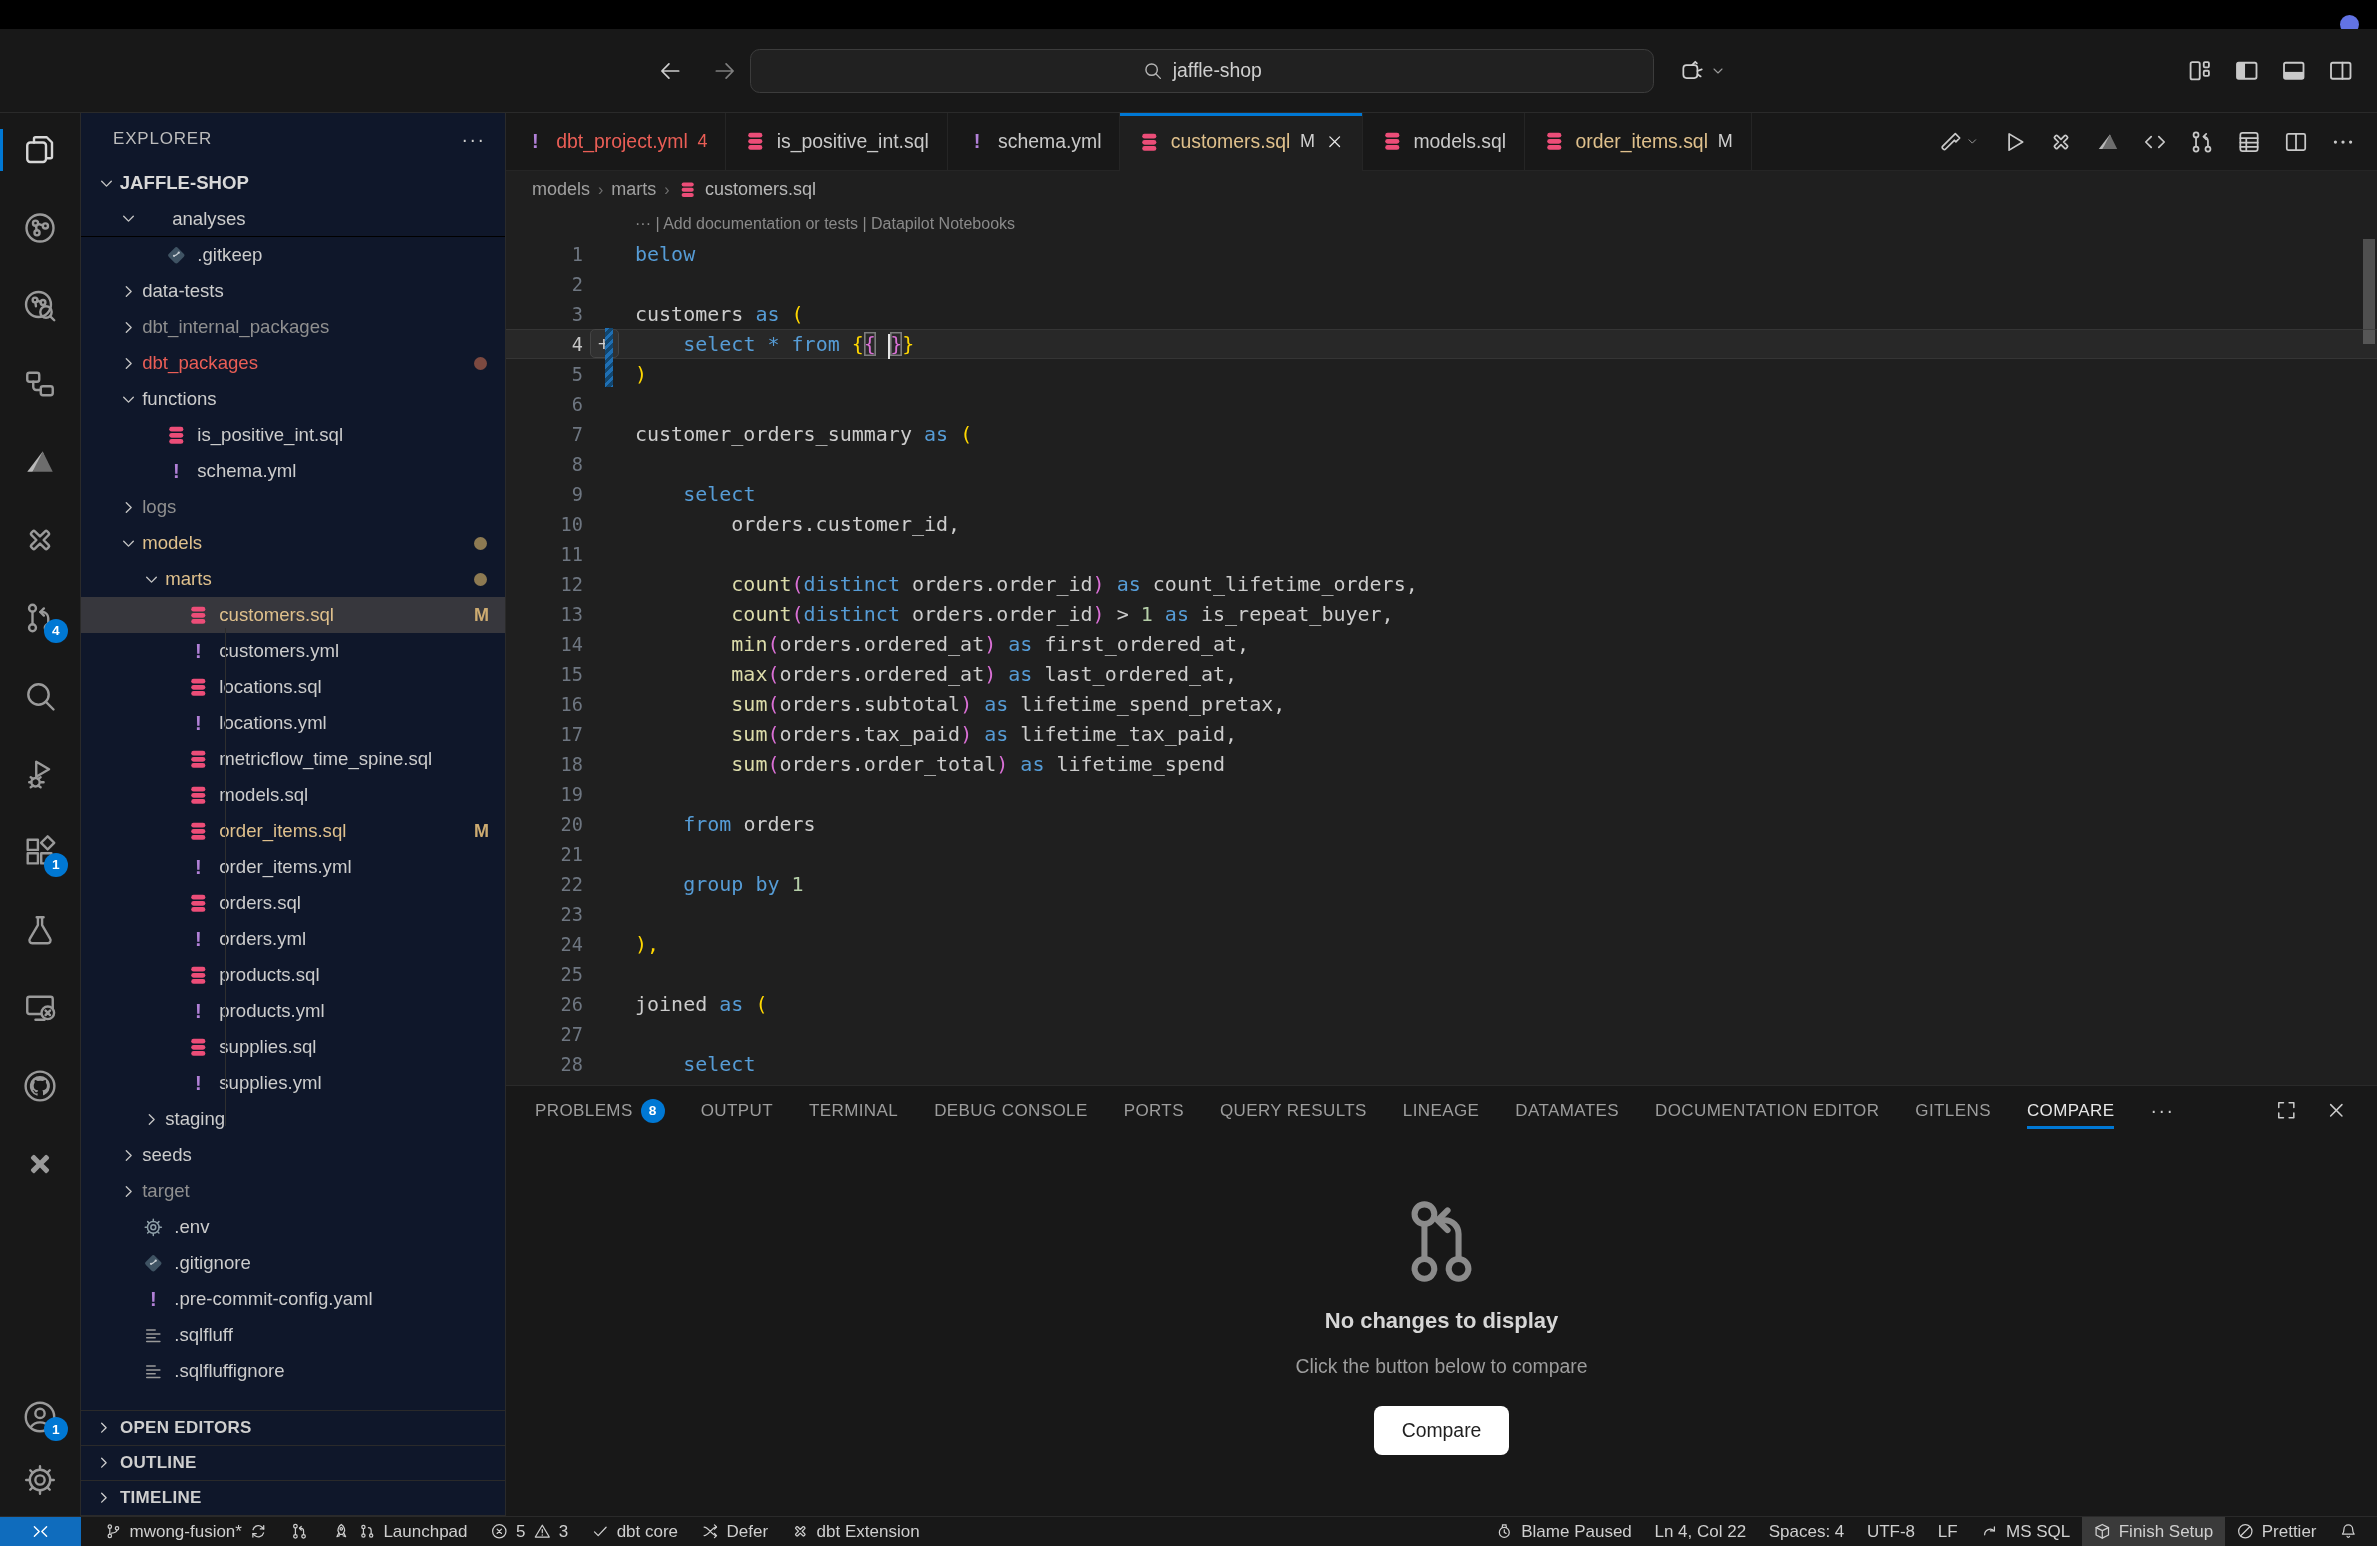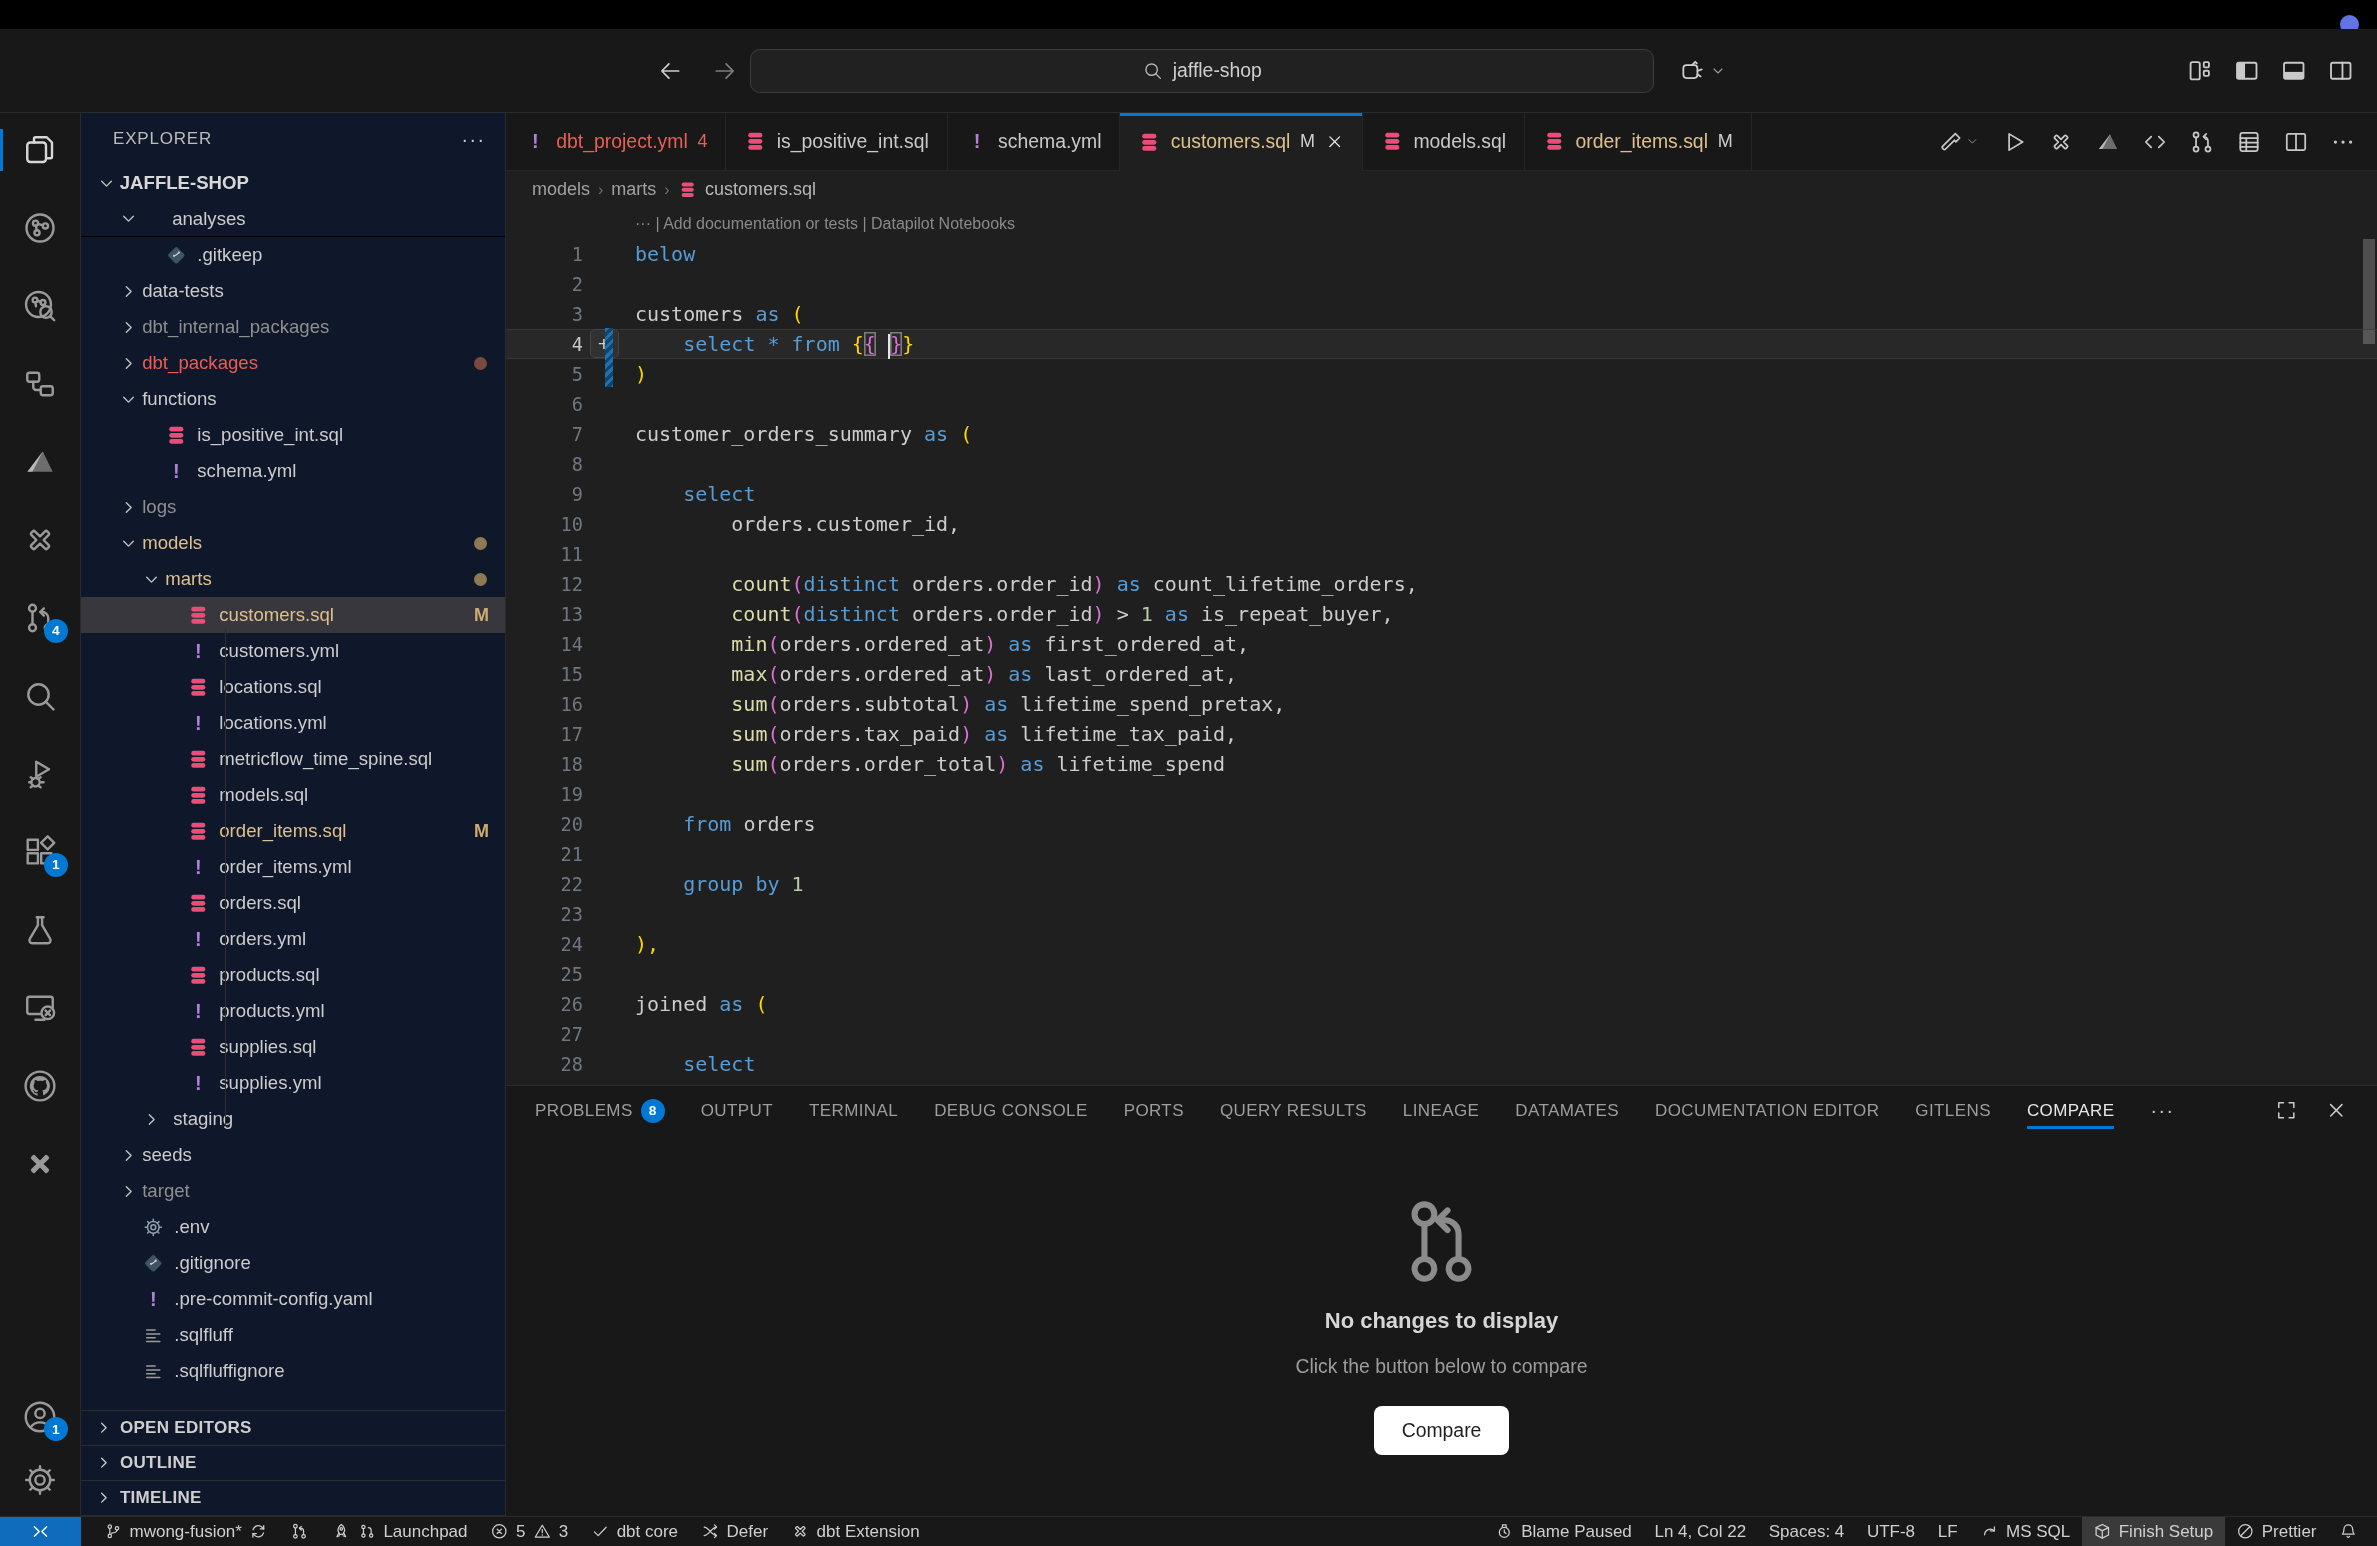--- a/index.html
+++ b/index.html
@@ -537,21 +537,21 @@
             </span>
             <span>supplies.sql</span>
           </div>
           <div class="trow" style="padding-left: 82px;">
             <span style="width: 24px; flex: 0 0 auto;"></span>
             <span class="ficon">
               <span class="bang">!</span>
             </span>
             <span>supplies.yml</span>
           </div>
-          <div class="trow" style="padding-left: 60px; gap: 8px;">
+          <div class="trow" style="padding-left: 60px;">
             <span class="chev">
               <svg class="" viewBox="0 0 24 24">
                 <path d="M9.5 6.5 15 12l-5.5 5.5"></path>
               </svg>
             </span>
             <span>staging</span>
           </div>
           <div class="trow" style="padding-left: 37px;">
             <span class="chev">
               <svg class="" viewBox="0 0 24 24">

